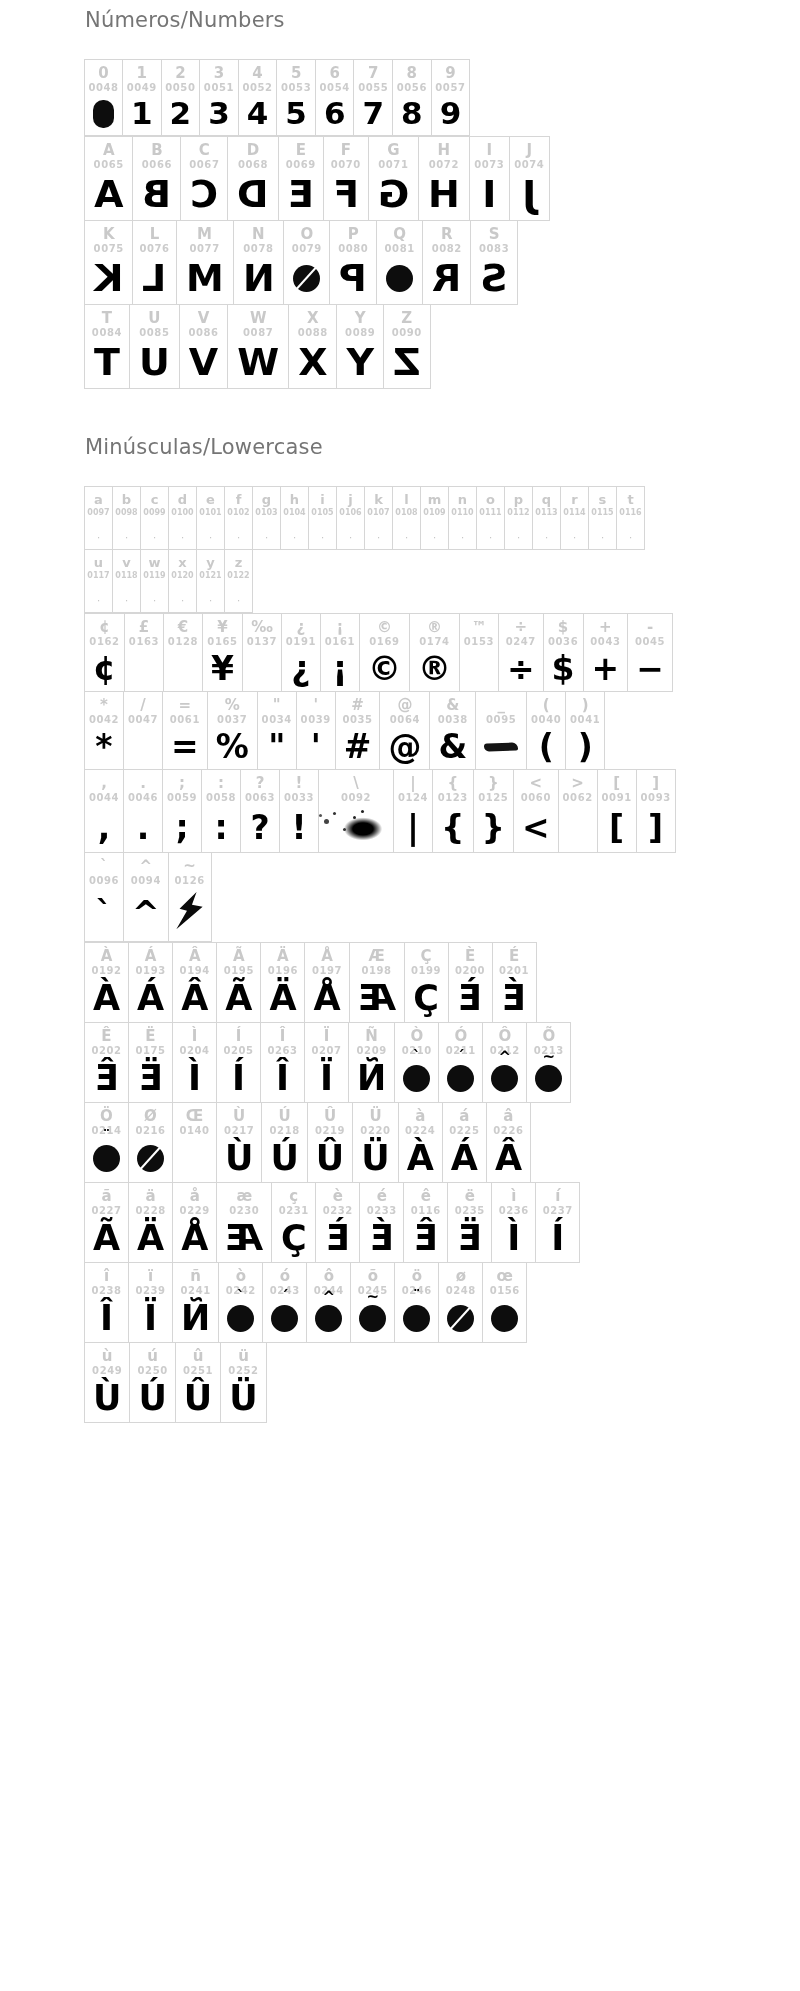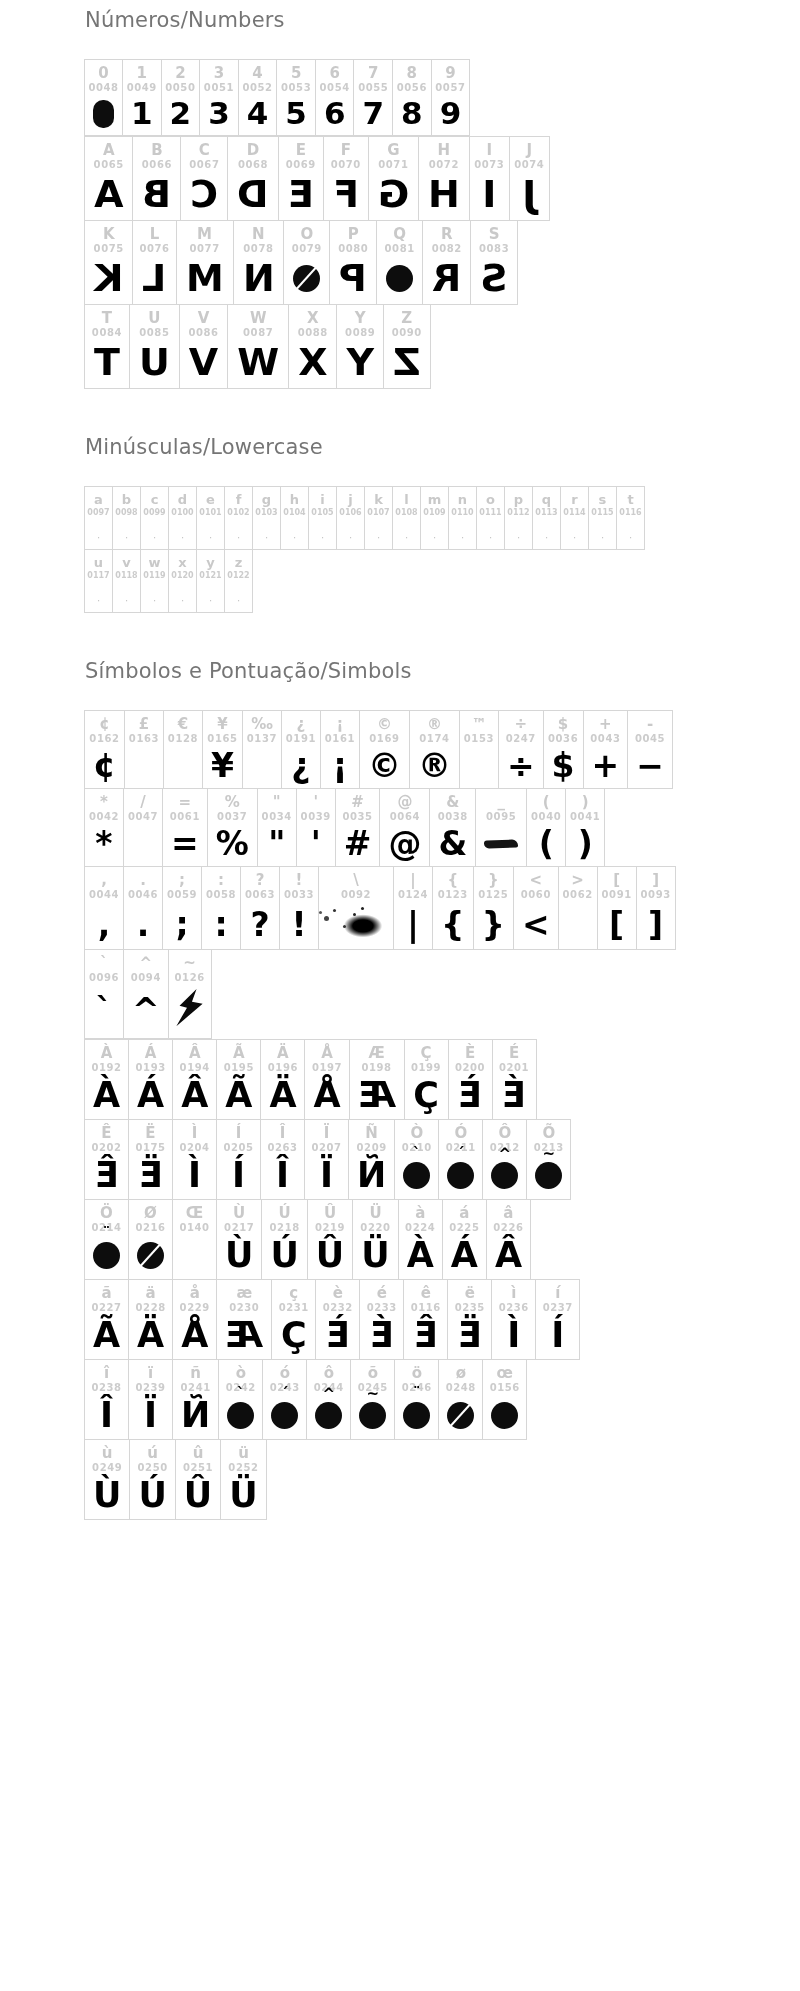--- a/index.html
+++ b/index.html
@@ -639,21 +639,20 @@
               <div class="cell-char">z</div>
               <div class="cell-code">0122</div>
             </div>
             <div class="cell-glyph">
               <span class="dot">·</span>
             </div>
           </div>
         </div>
       </section>
       <section id="sec-symbols">
-        <h2 class="section-title">Símbolos e Pontuação/Simbols</h2>
         <div class="grid-row">
           <div class="cell">
             <div class="cell-head">
               <div class="cell-char">¢</div>
               <div class="cell-code">0162</div>
             </div>
             <div class="cell-glyph">
               <span class="g">¢</span>
             </div>
           </div>

